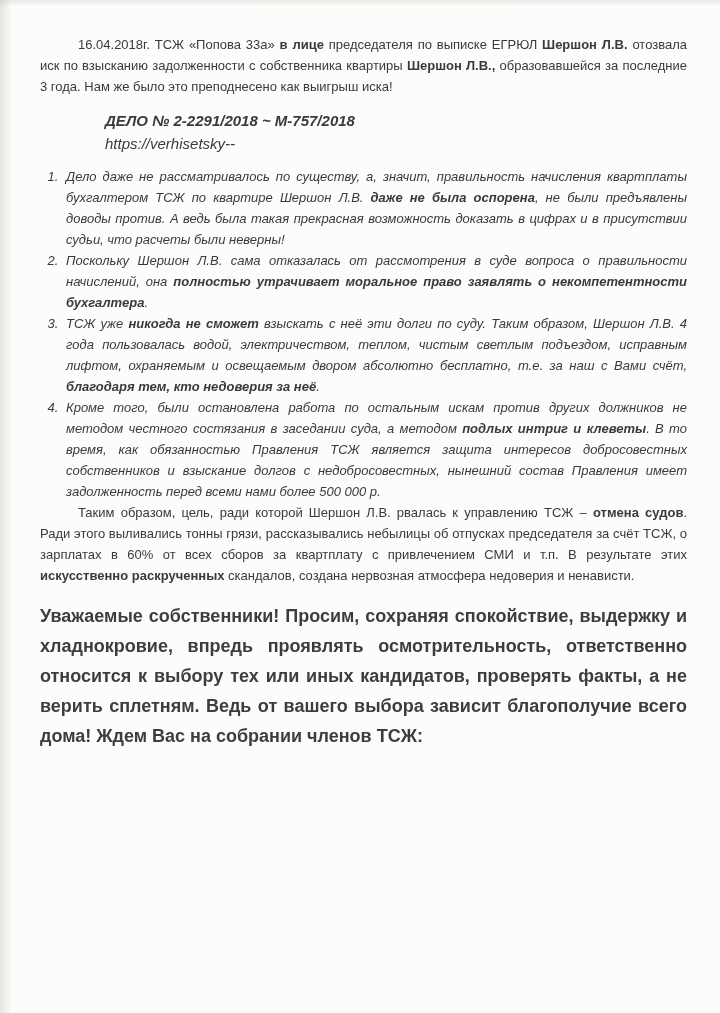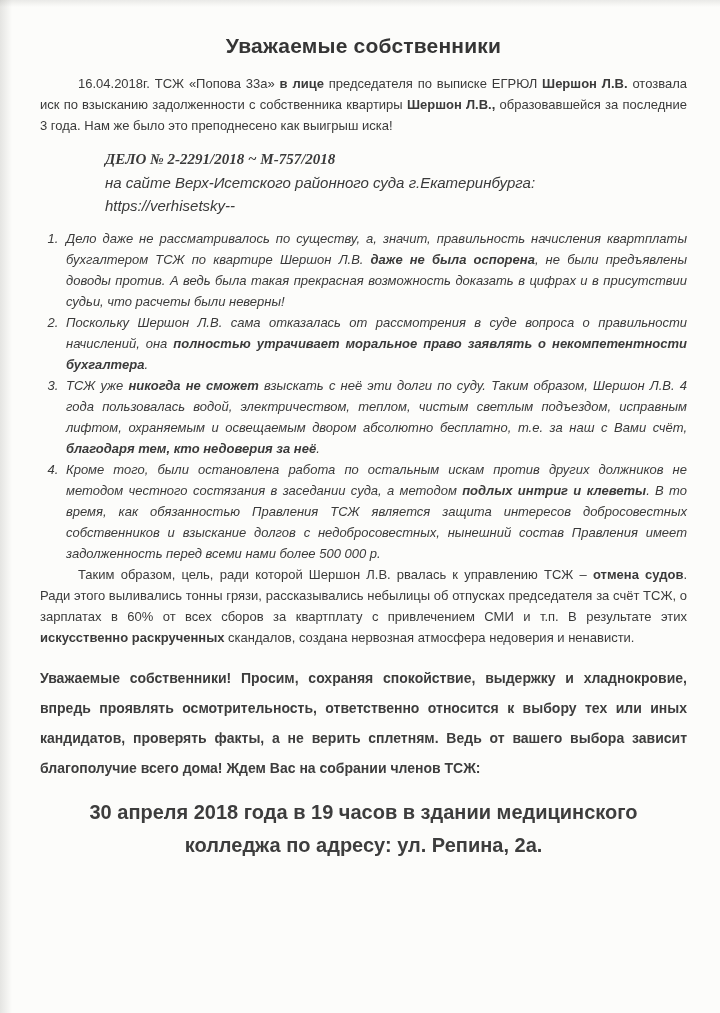--- a/index.html
+++ b/index.html
@@ -40,36 +40,36 @@
   }
   .para.indent { text-indent: 38px; }
   .b { font-weight: bold; }
   .case-block {
     margin: 12px 0 11px 65px;
     font-style: italic;
     font-size: 15px;
     line-height: 23px;
     text-align: left;
   }
-  .case-line.bold { font-weight: bold; font-family: Liberation Serif, serif; }
+  .case-line.bold { font-weight: bold; }
   .case-url { font-weight: normal; word-break: break-all; }
   ol.points {
     margin: 0 0 0 -12px;
     padding-left: 34px;
   }
   ol.points li {
     padding-left: 4px;
     text-align: justify;
     font-style: italic;
   }
   .conclusion { text-indent: 38px; }
   .appeal {
     margin-top: 15px;
     font-weight: bold;
-    font-size: 14px;
+    font-size: 18px;
     line-height: 30px;
     text-align: justify;
     color: #3d3d3d;
   }
   .announcement {
     margin-top: 13px;
     padding: 0 48px;
     font-weight: bold;
     font-size: 20px;
     line-height: 33px;
@@ -78,36 +78,33 @@
   }
 </style>
 </head>
 <body>
 
 <div class="scan-edge-left"></div>
 <div class="scan-edge-top"></div>
 
 <div class="page">
 
-  <h1 class="title">Уважаемые собственники</h1>
 
   <p class="body-text para indent"><span>16.04.2018г. ТСЖ «Попова 33а» </span><span class="b">в лице </span><span>председателя по выписке ЕГРЮЛ </span><span class="b">Шершон Л.В.</span><span> отозвала иск по взысканию задолженности с собственника квартиры </span><span class="b">Шершон Л.В.,</span><span> образовавшейся за последние 3 года. Нам же было это преподнесено как выигрыш иска!</span></p>
 
   <div class="case-block">
     <div class="case-line bold">ДЕЛО № 2-2291/2018 ~ М-757/2018</div>
-    <div class="case-line">на сайте Верх-Исетского районного суда г.Екатеринбурга:</div>
     <div class="case-url">https://verhisetsky--</div>
   </div>
 
   <ol class="points body-text">
     <li><span>Дело даже не рассматривалось по существу, а, значит, правильность начисления квартплаты бухгалтером ТСЖ по квартире Шершон Л.В. </span><span class="b">даже не была оспорена</span><span>, не были предъявлены доводы против. А ведь была такая прекрасная возможность доказать в цифрах и в присутствии судьи, что расчеты были неверны!</span></li>
     <li><span>Поскольку Шершон Л.В. сама отказалась от рассмотрения в суде вопроса о правильности начислений, она </span><span class="b">полностью утрачивает моральное право заявлять о некомпетентности бухгалтера</span><span>.</span></li>
     <li><span>ТСЖ уже </span><span class="b">никогда не сможет</span><span> взыскать с неё эти долги по суду. Таким образом, Шершон Л.В. 4 года пользовалась водой, электричеством, теплом, чистым светлым подъездом, исправным лифтом, охраняемым и освещаемым двором абсолютно бесплатно, т.е. за наш с Вами счёт, </span><span class="b">благодаря тем, кто недоверия за неё</span><span>.</span></li>
     <li><span>Кроме того, были остановлена работа по остальным искам против других должников не методом честного состязания в заседании суда, а методом </span><span class="b">подлых интриг и клеветы</span><span>. В то время, как обязанностью Правления ТСЖ является защита интересов добросовестных собственников и взыскание долгов с недобросовестных, нынешний состав Правления имеет задолженность перед всеми нами более 500 000 р.</span></li>
   </ol>
 
   <p class="body-text conclusion"><span>Таким образом, цель, ради которой Шершон Л.В. рвалась к управлению ТСЖ – </span><span class="b">отмена судов</span><span>. Ради этого выливались тонны грязи, рассказывались небылицы об отпусках председателя за счёт ТСЖ, о зарплатах в 60% от всех сборов за квартплату с привлечением СМИ и т.п. В результате этих </span><span class="b">искусственно раскрученных</span><span> скандалов, создана нервозная атмосфера недоверия и ненависти.</span></p>
 
   <p class="appeal">Уважаемые собственники! Просим, сохраняя спокойствие, выдержку и хладнокровие, впредь проявлять осмотрительность, ответственно относится к выбору тех или иных кандидатов, проверять факты, а не верить сплетням. Ведь от вашего выбора зависит благополучие всего дома! Ждем Вас на собрании членов ТСЖ:</p>
 
-  <p class="announcement">30 апреля 2018 года в 19 часов в здании медицинского колледжа по адресу: ул. Репина, 2а.</p>
 
 </div>
 
 </body></html>

